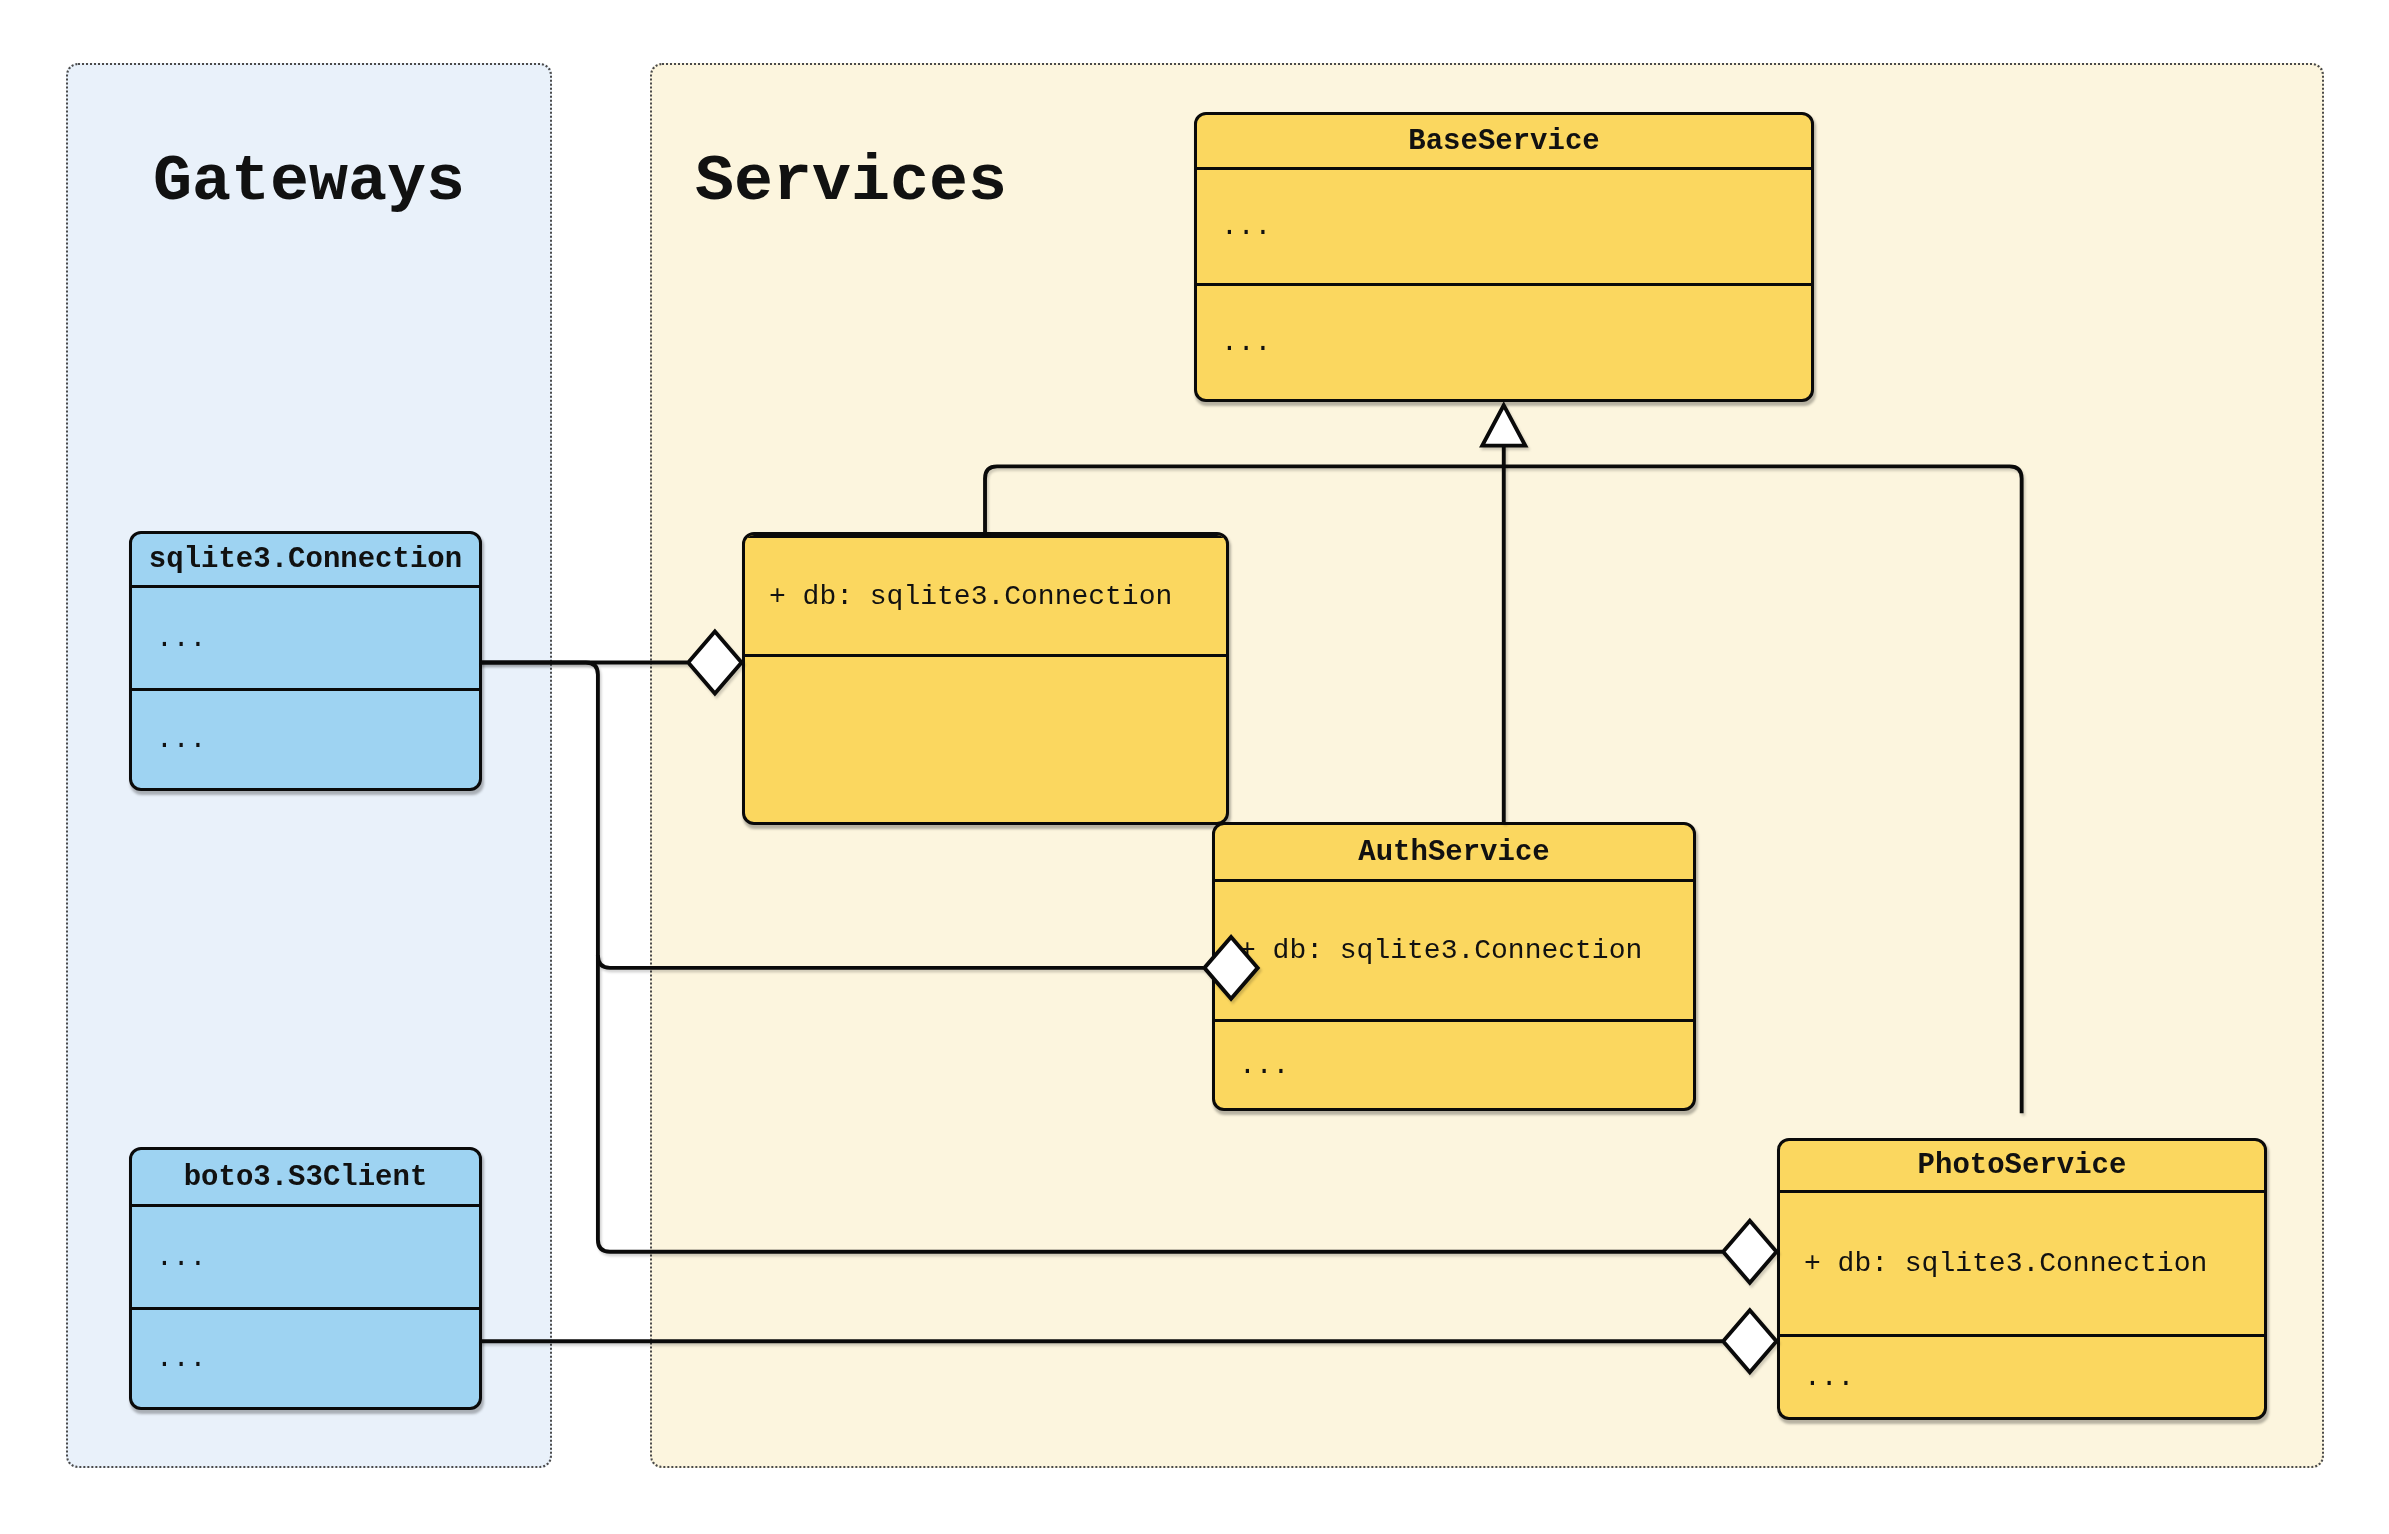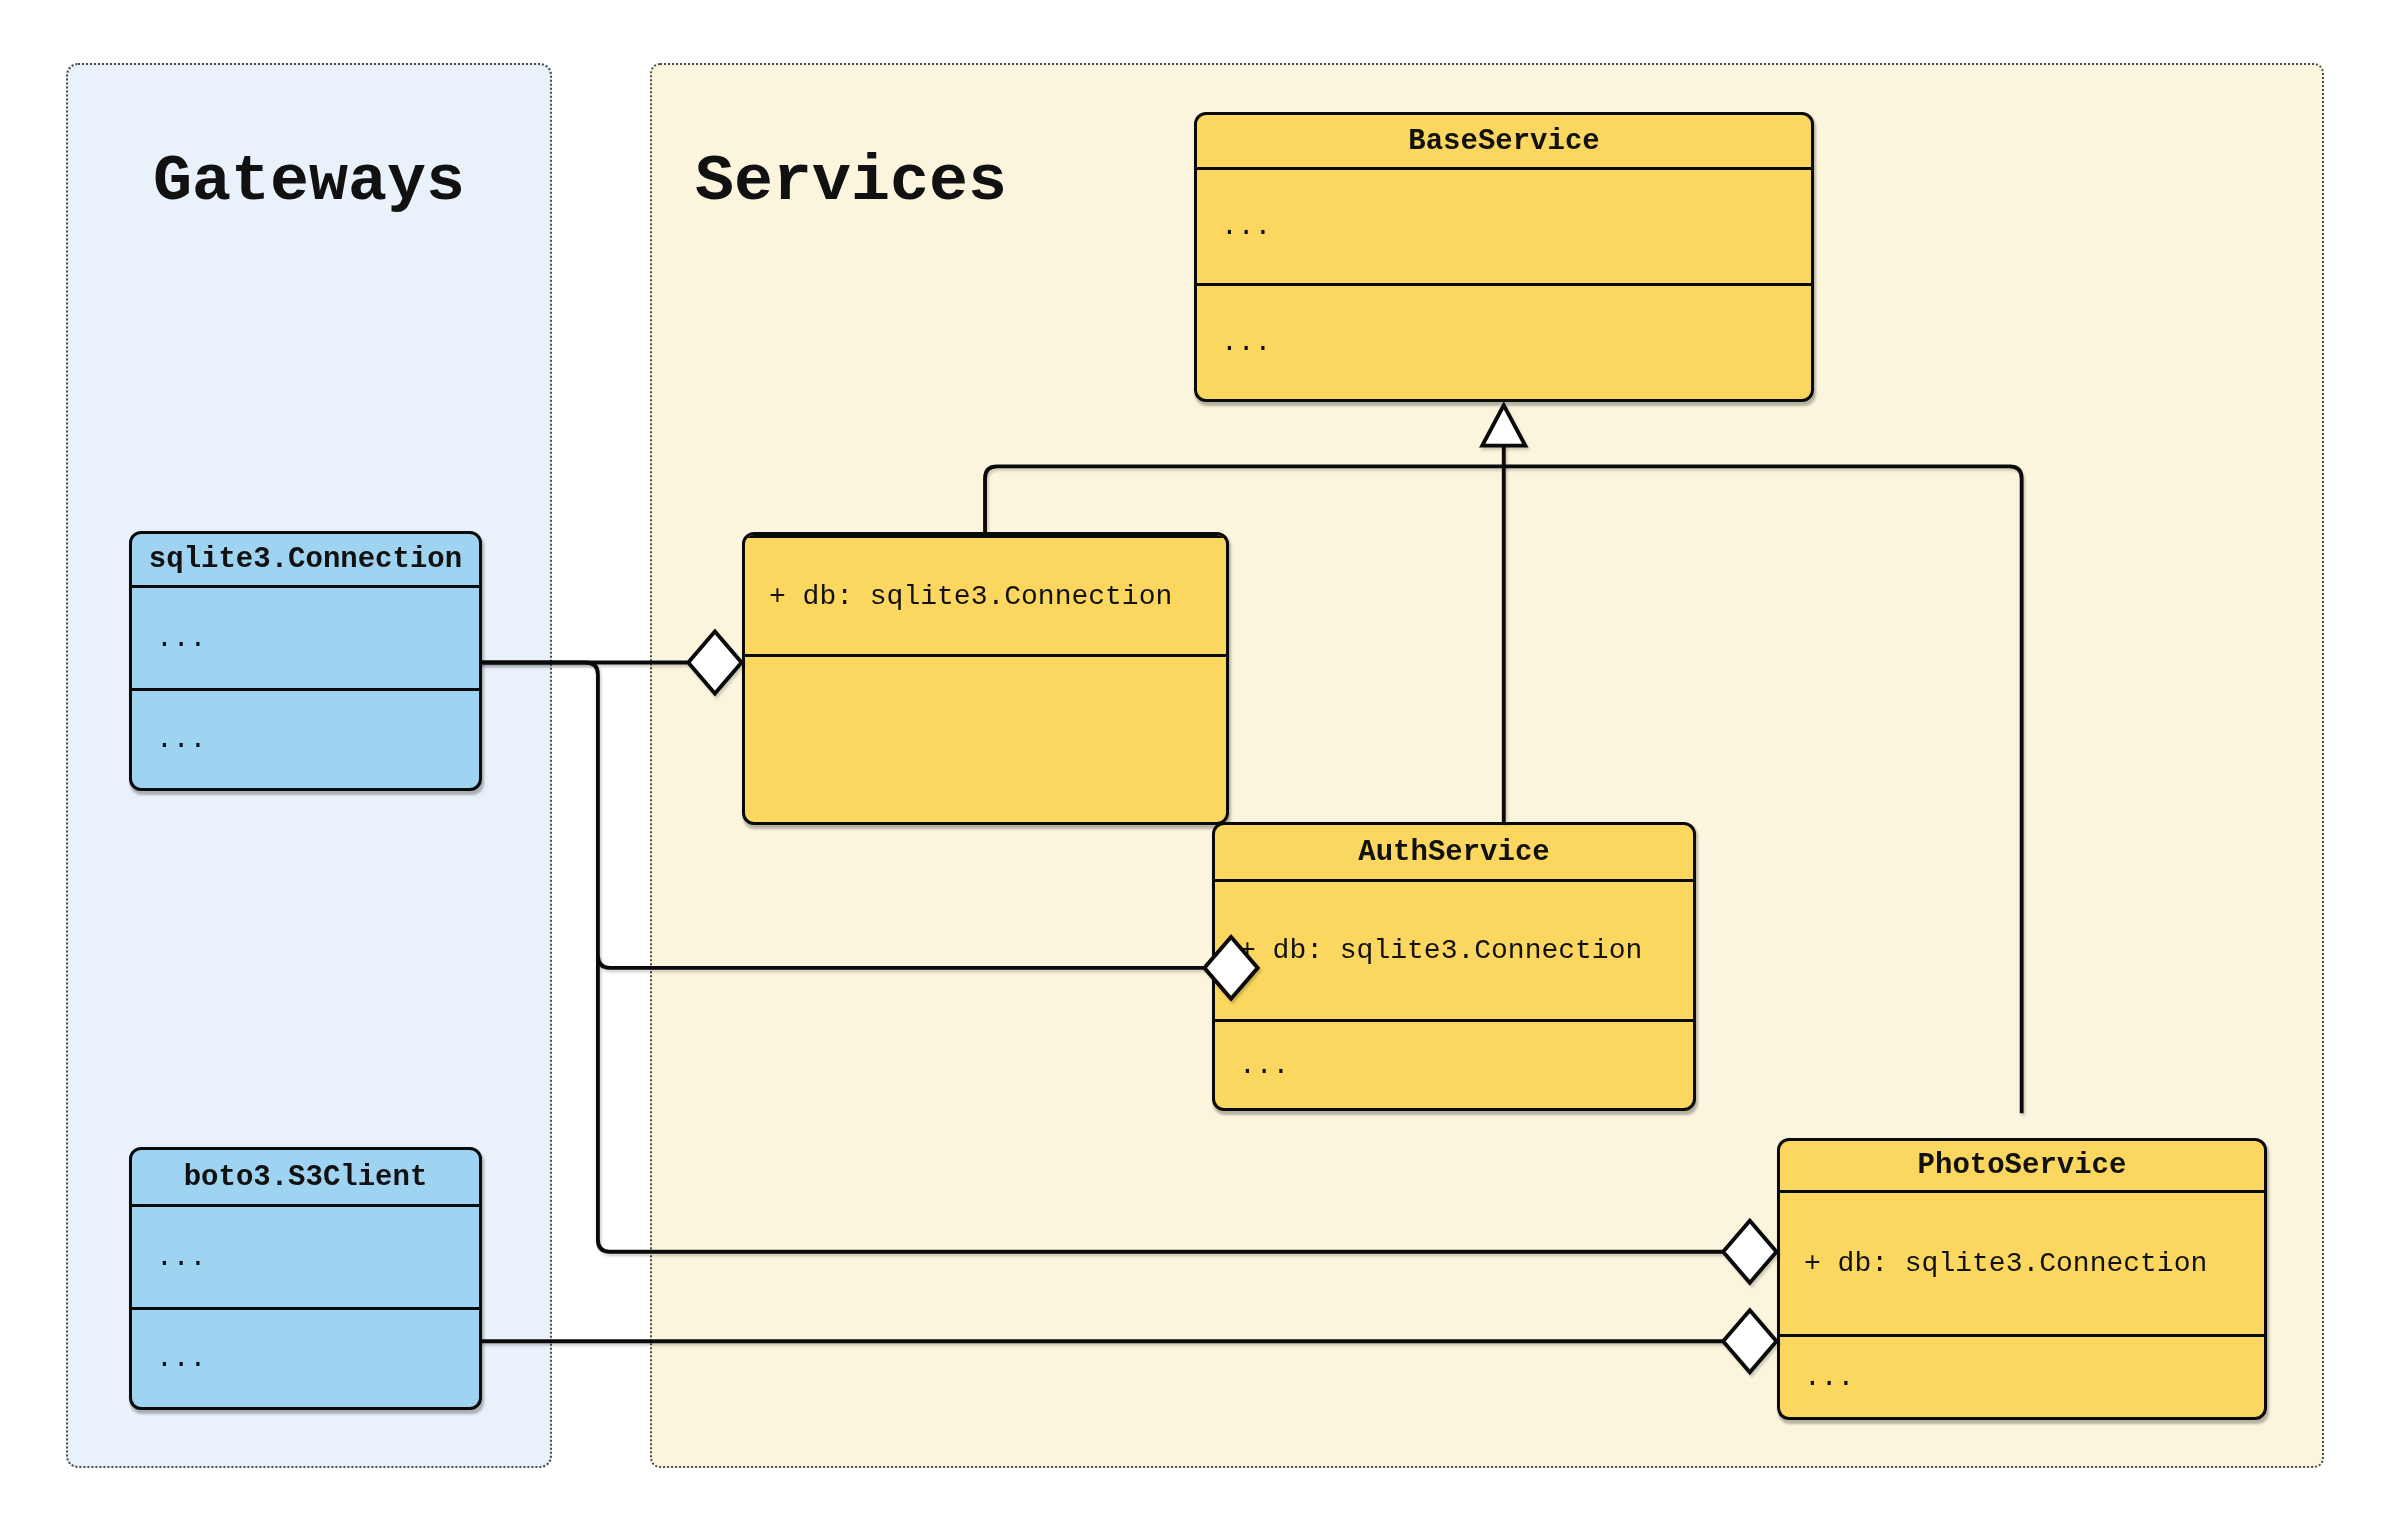--- a/index.html
+++ b/index.html
@@ -26,21 +26,20 @@
     border:2.6px dotted #4a4a4a;
     border-radius:12px;
   }
   .panel-gateways{
     left:66px;top:63px;width:486px;height:1405px;
     background:var(--c-gateways-bg);
   }
   .panel-services{
     left:650px;top:63px;width:1674px;height:1405px;
     background:var(--c-services-bg);
-    border-radius:10px;
   }
   .panel-title{
     position:absolute;top:83px;
     font-size:65px;font-weight:bold;line-height:69px;
     letter-spacing:0;white-space:nowrap;
   }
   .panel-gateways .panel-title{left:0;width:100%;text-align:center;}
   .panel-services .panel-title{left:43px;}
   
   svg.edges{

